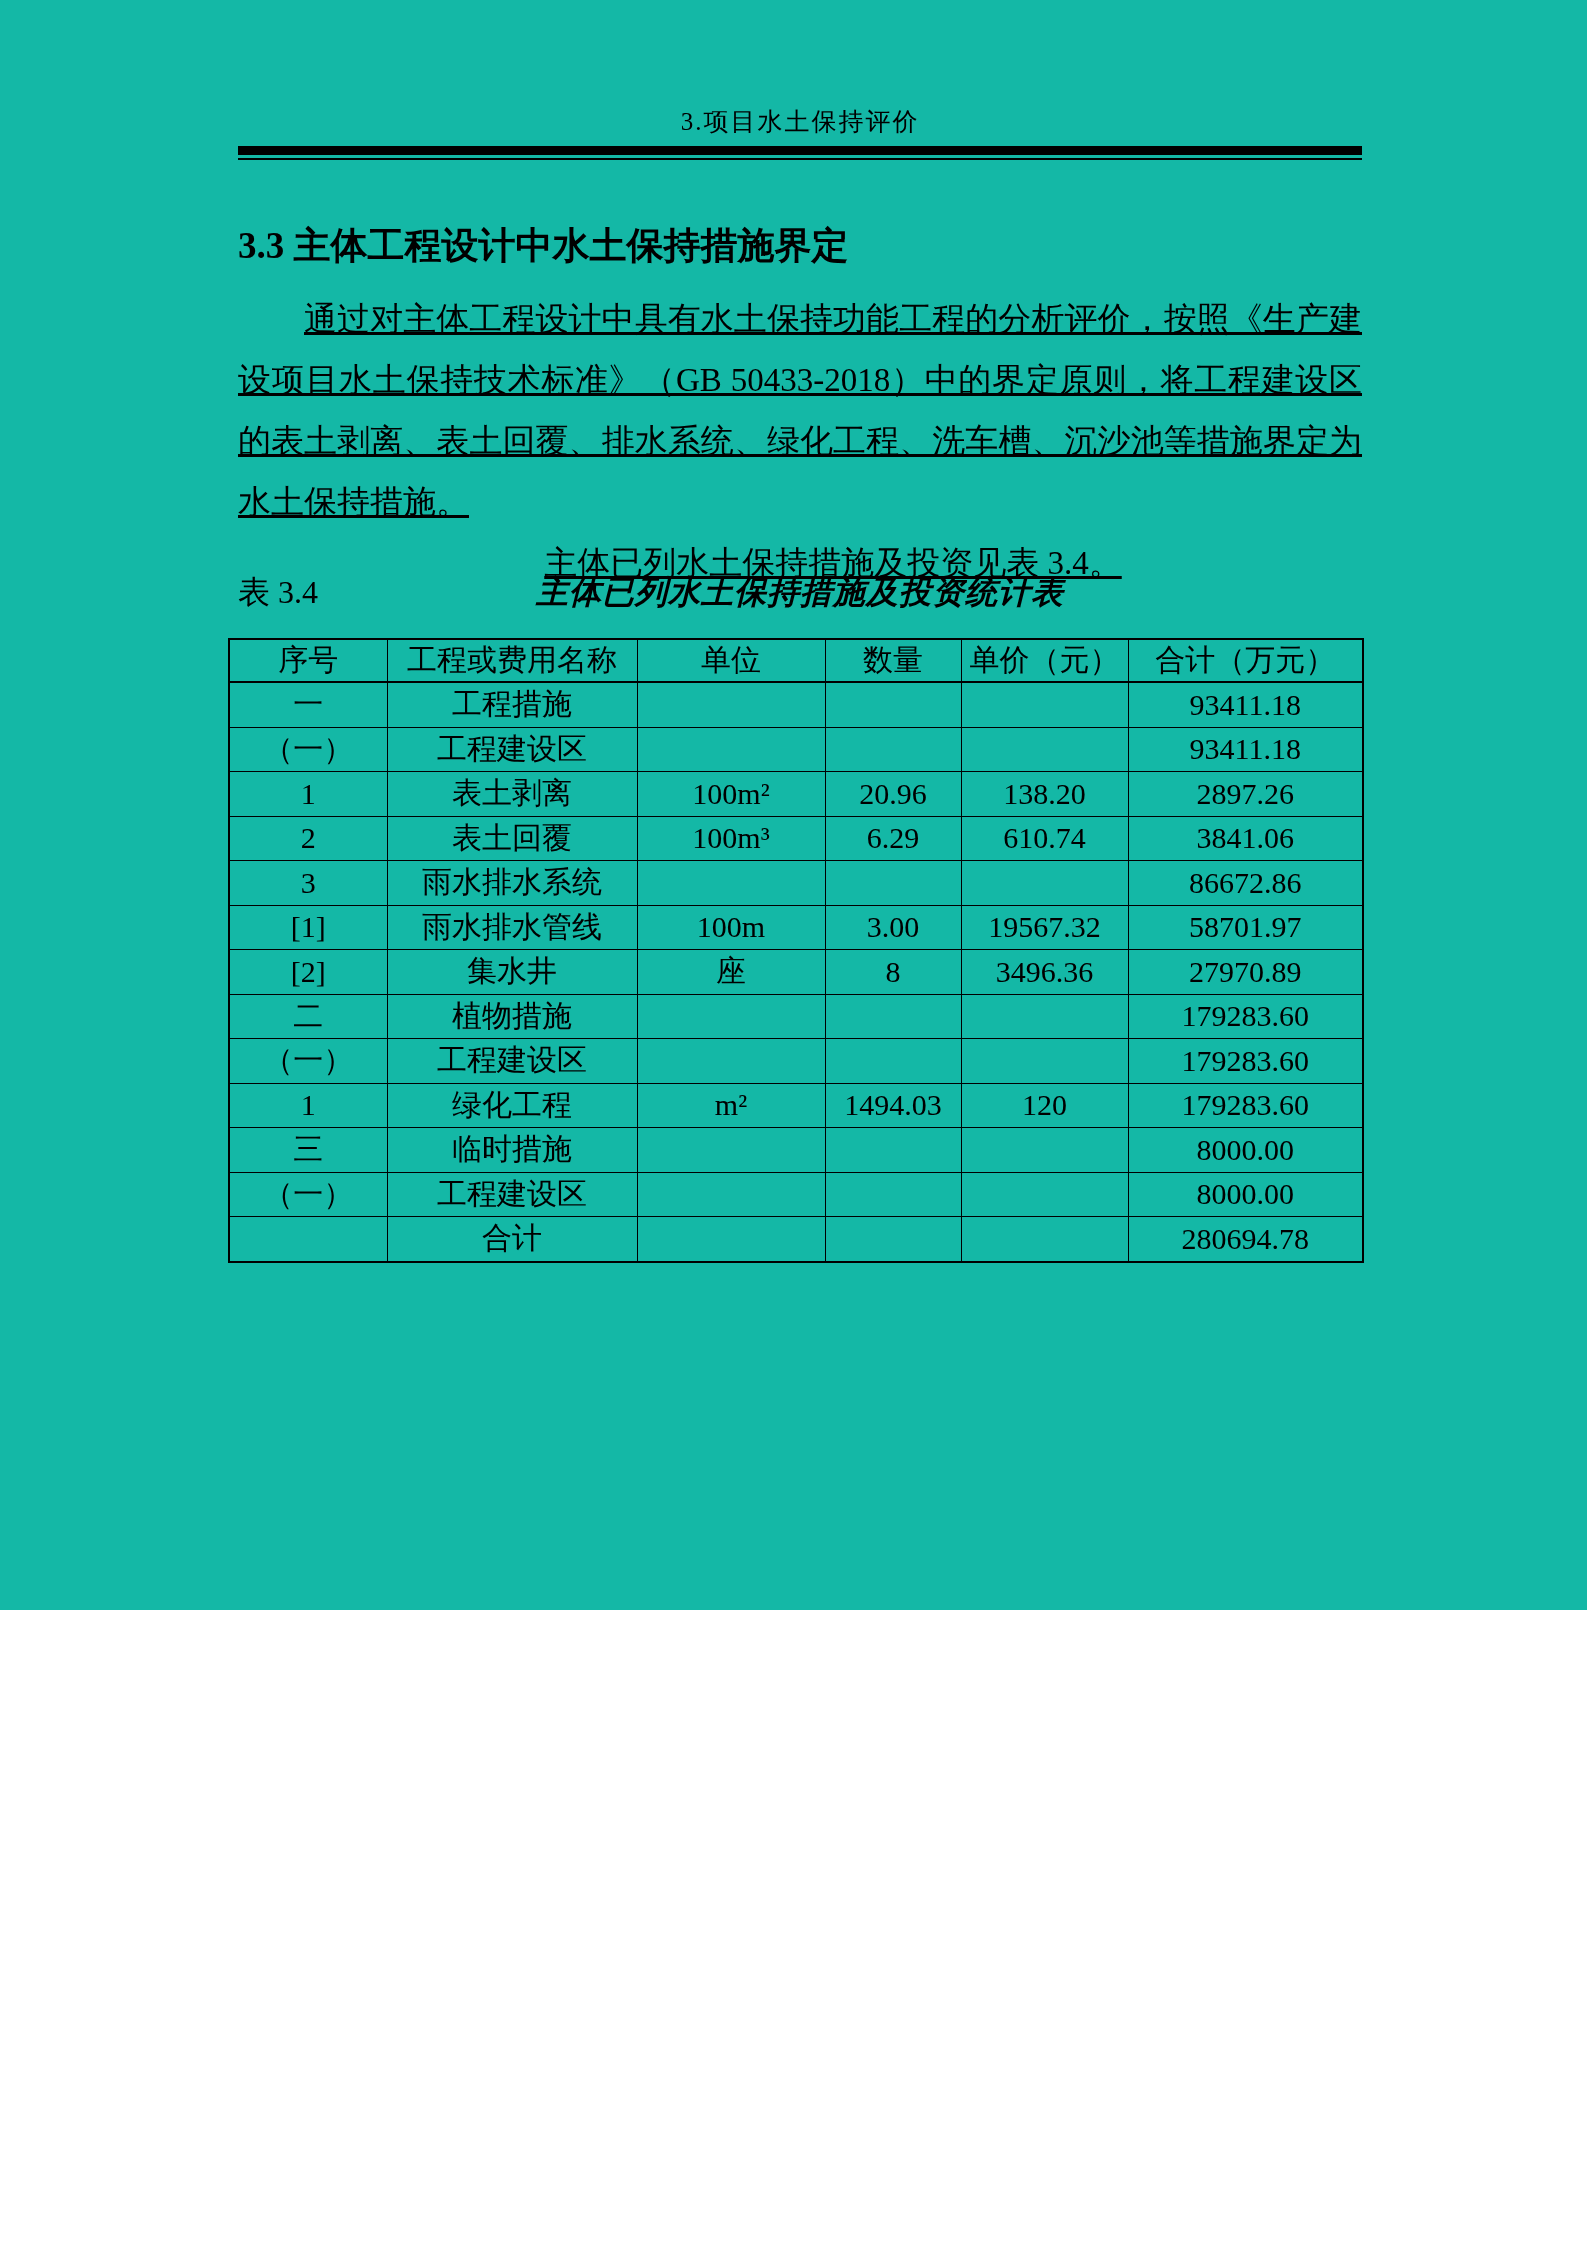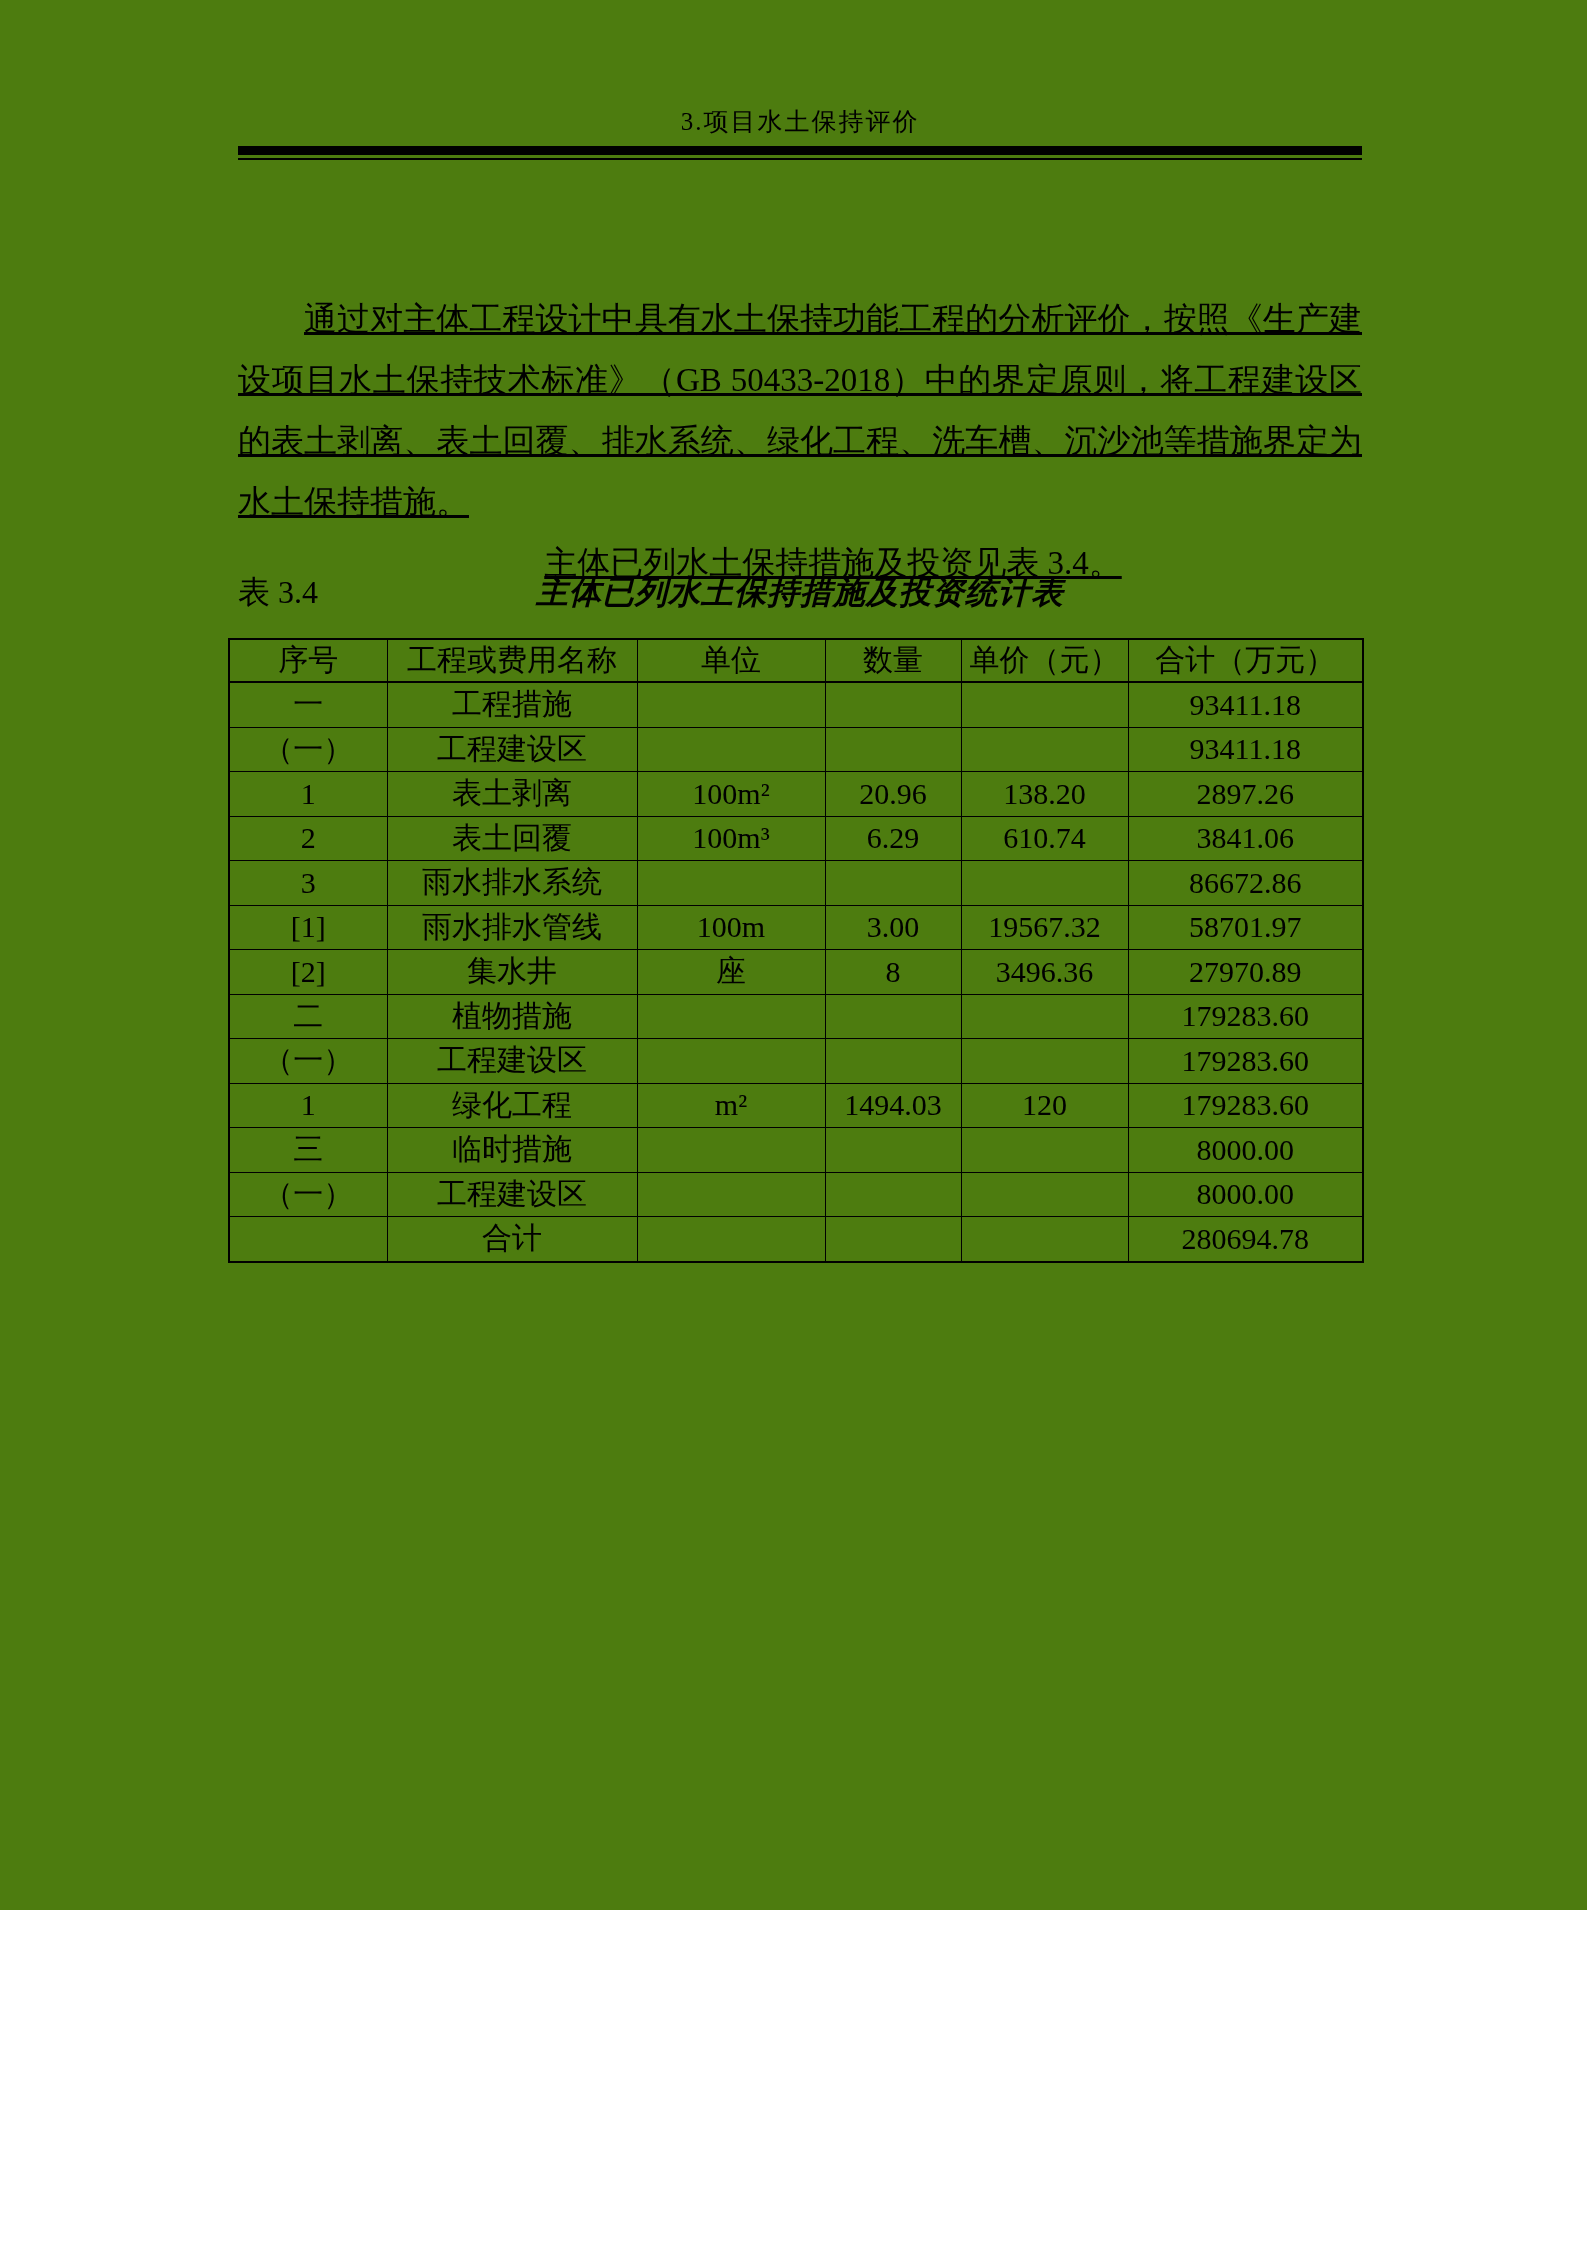--- a/index.html
+++ b/index.html
@@ -4,22 +4,22 @@
 <style>
   html,body { margin:0; padding:0; }
   body {
     background:#ffffff;
     font-family:"Liberation Serif","DejaVu Serif",serif;
     color:#000;
   }
   .page {
     position:relative;
     width:1587px;
-    height:1910px;
-    background:#4d7c0f;
+    height:1610px;
+    background:#14b8a6;
     overflow:hidden;
   }
   
   .running-header {
     position:absolute;
     left:238px; width:1124px; top:105px;
     text-align:center;
     font-size:25px;
     letter-spacing:2px;
     white-space:nowrap;
@@ -108,20 +108,21 @@
 </style>
 </head>
 <body>
 
 <div class="page">
 
   <div class="running-header">3.项目水土保持评价</div>
   <div class="header-rule-thick"></div>
   <div class="header-rule-thin"></div>
 
+  <h2 class="section-heading">3.3 主体工程设计中水土保持措施界定</h2>
 
   <p class="body-para para-1">通过对主体工程设计中具有水土保持功能工程的分析评价，按照《生产建设项目水土保持技术标准》（GB 50433-2018）中的界定原则，将工程建设区的表土剥离、表土回覆、排水系统、绿化工程、洗车槽、沉沙池等措施界定为水土保持措施。</p>
 
   <p class="body-para para-2">主体已列水土保持措施及投资见表 3.4。</p>
 
   <div class="table-caption">
     <span class="caption-label">表 3.4</span>
     <span class="caption-title">主体已列水土保持措施及投资统计表</span>
   </div>
 

